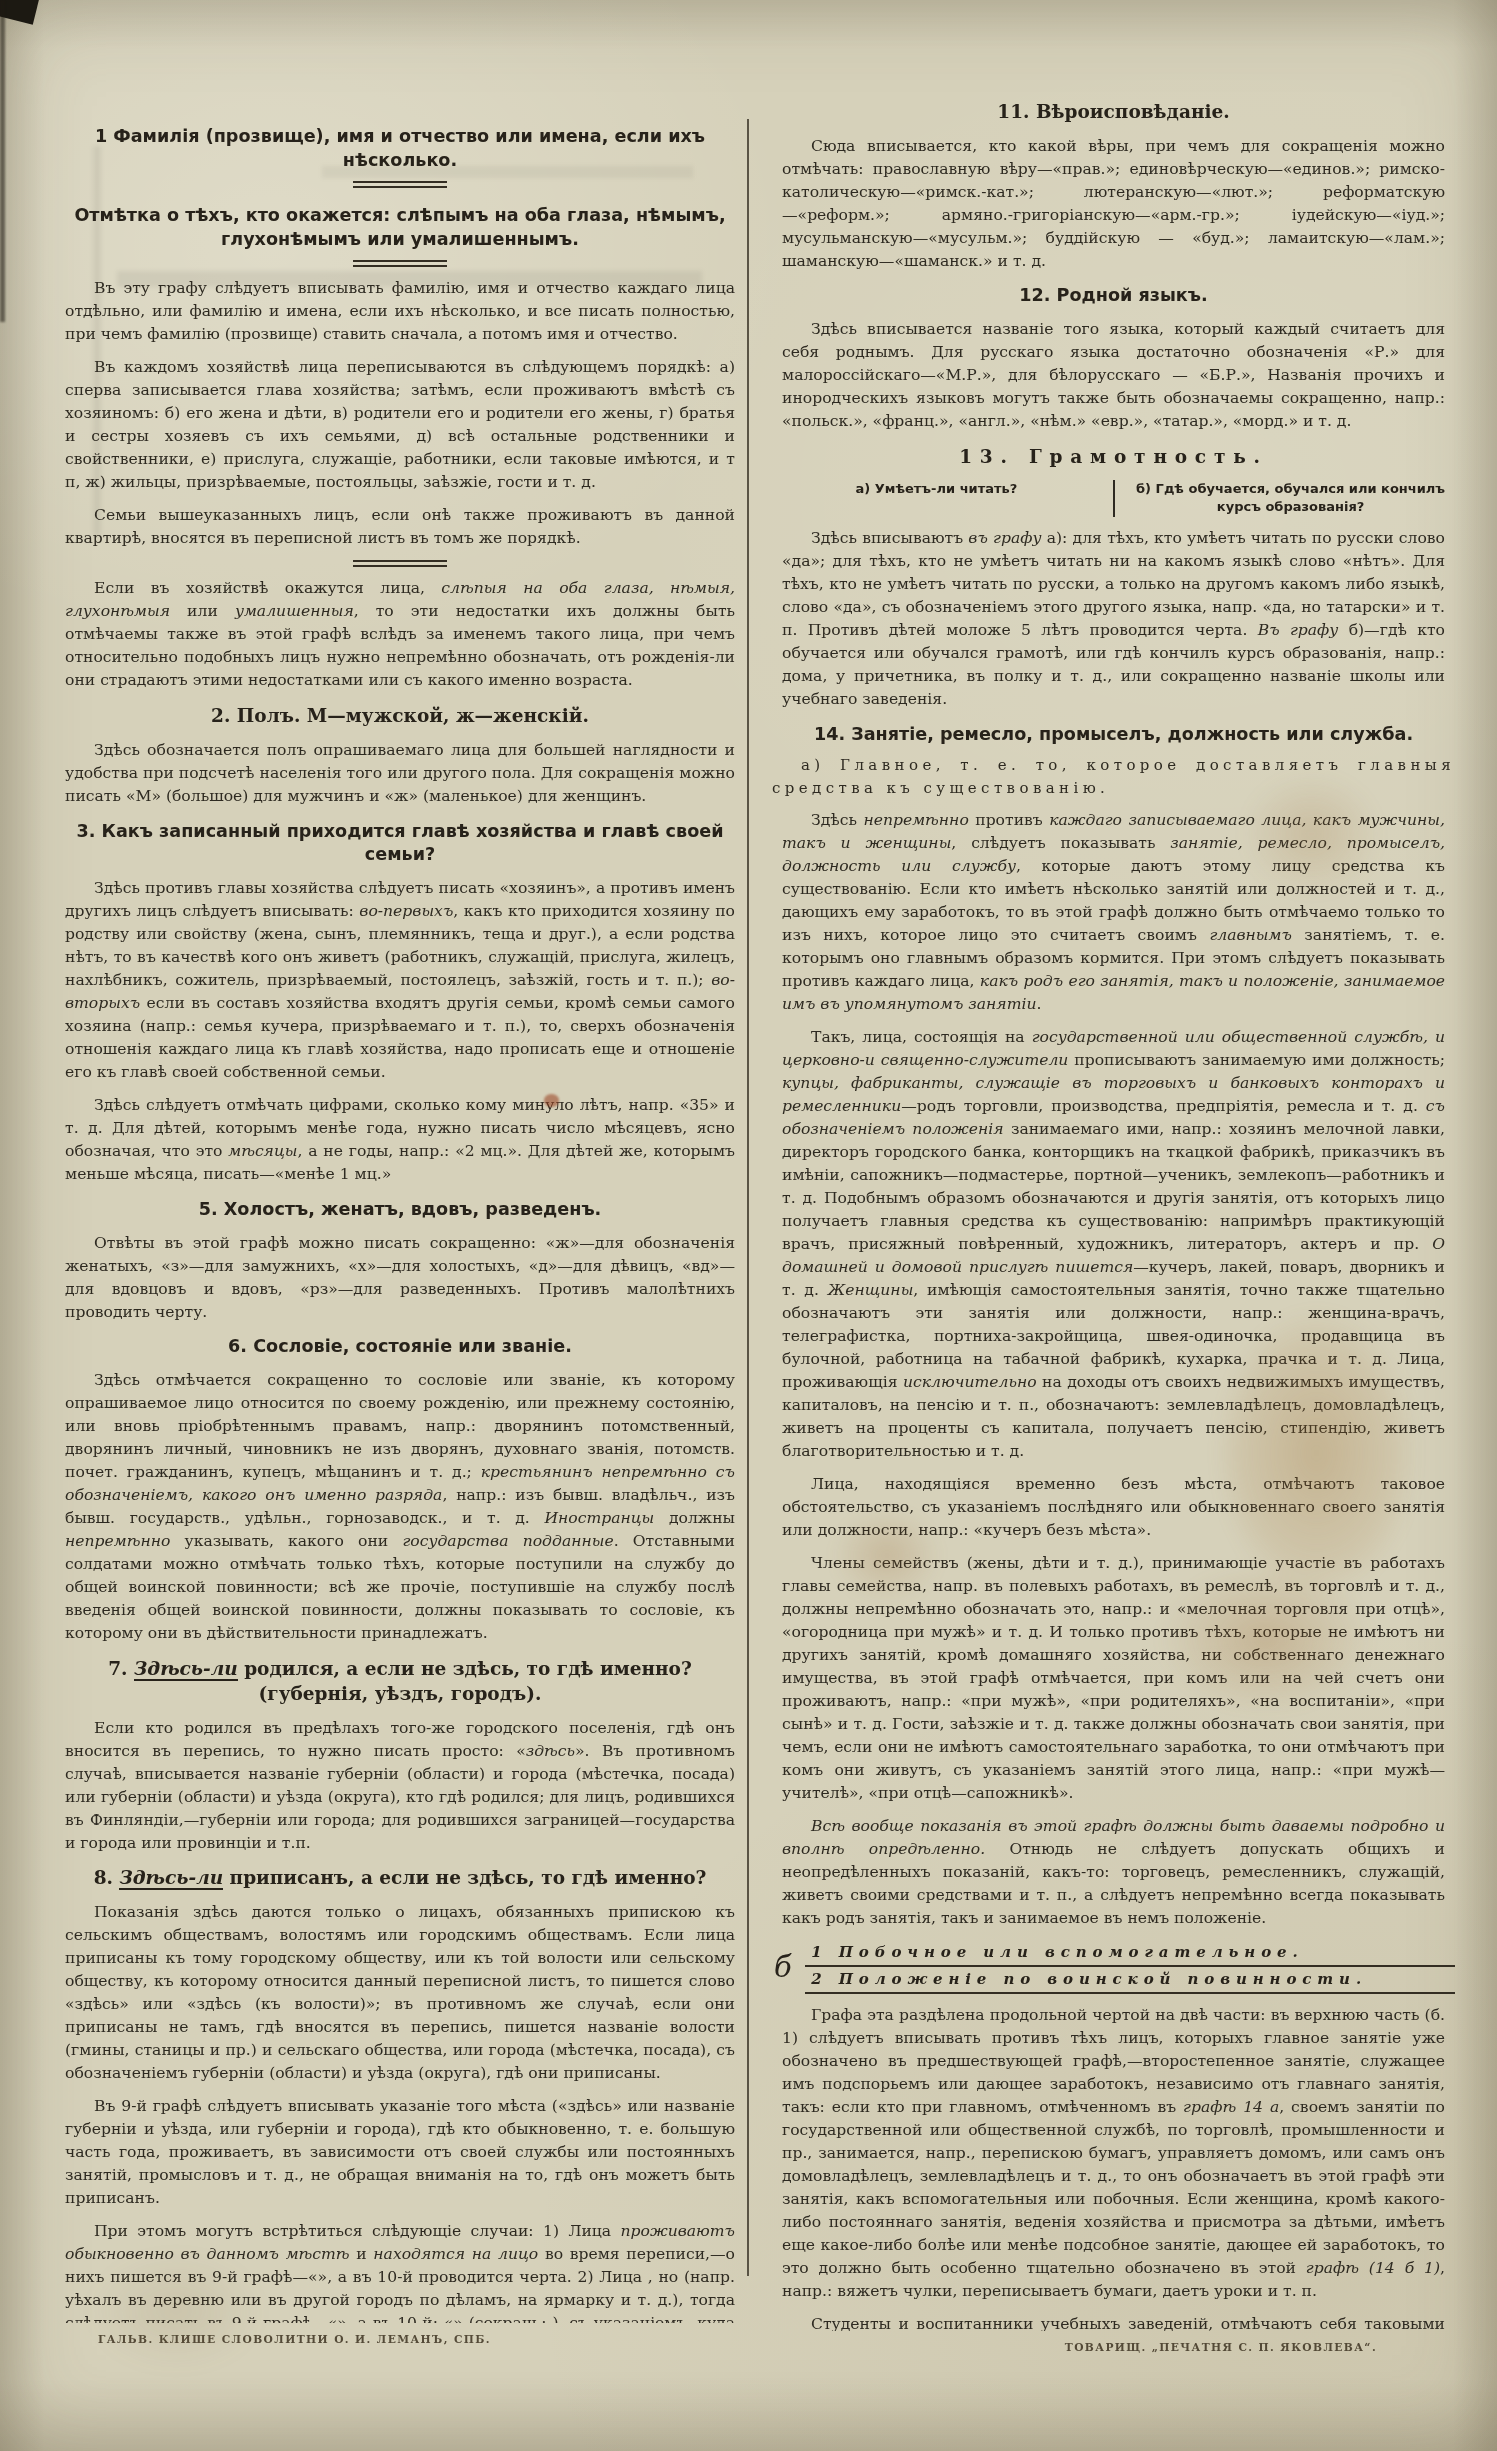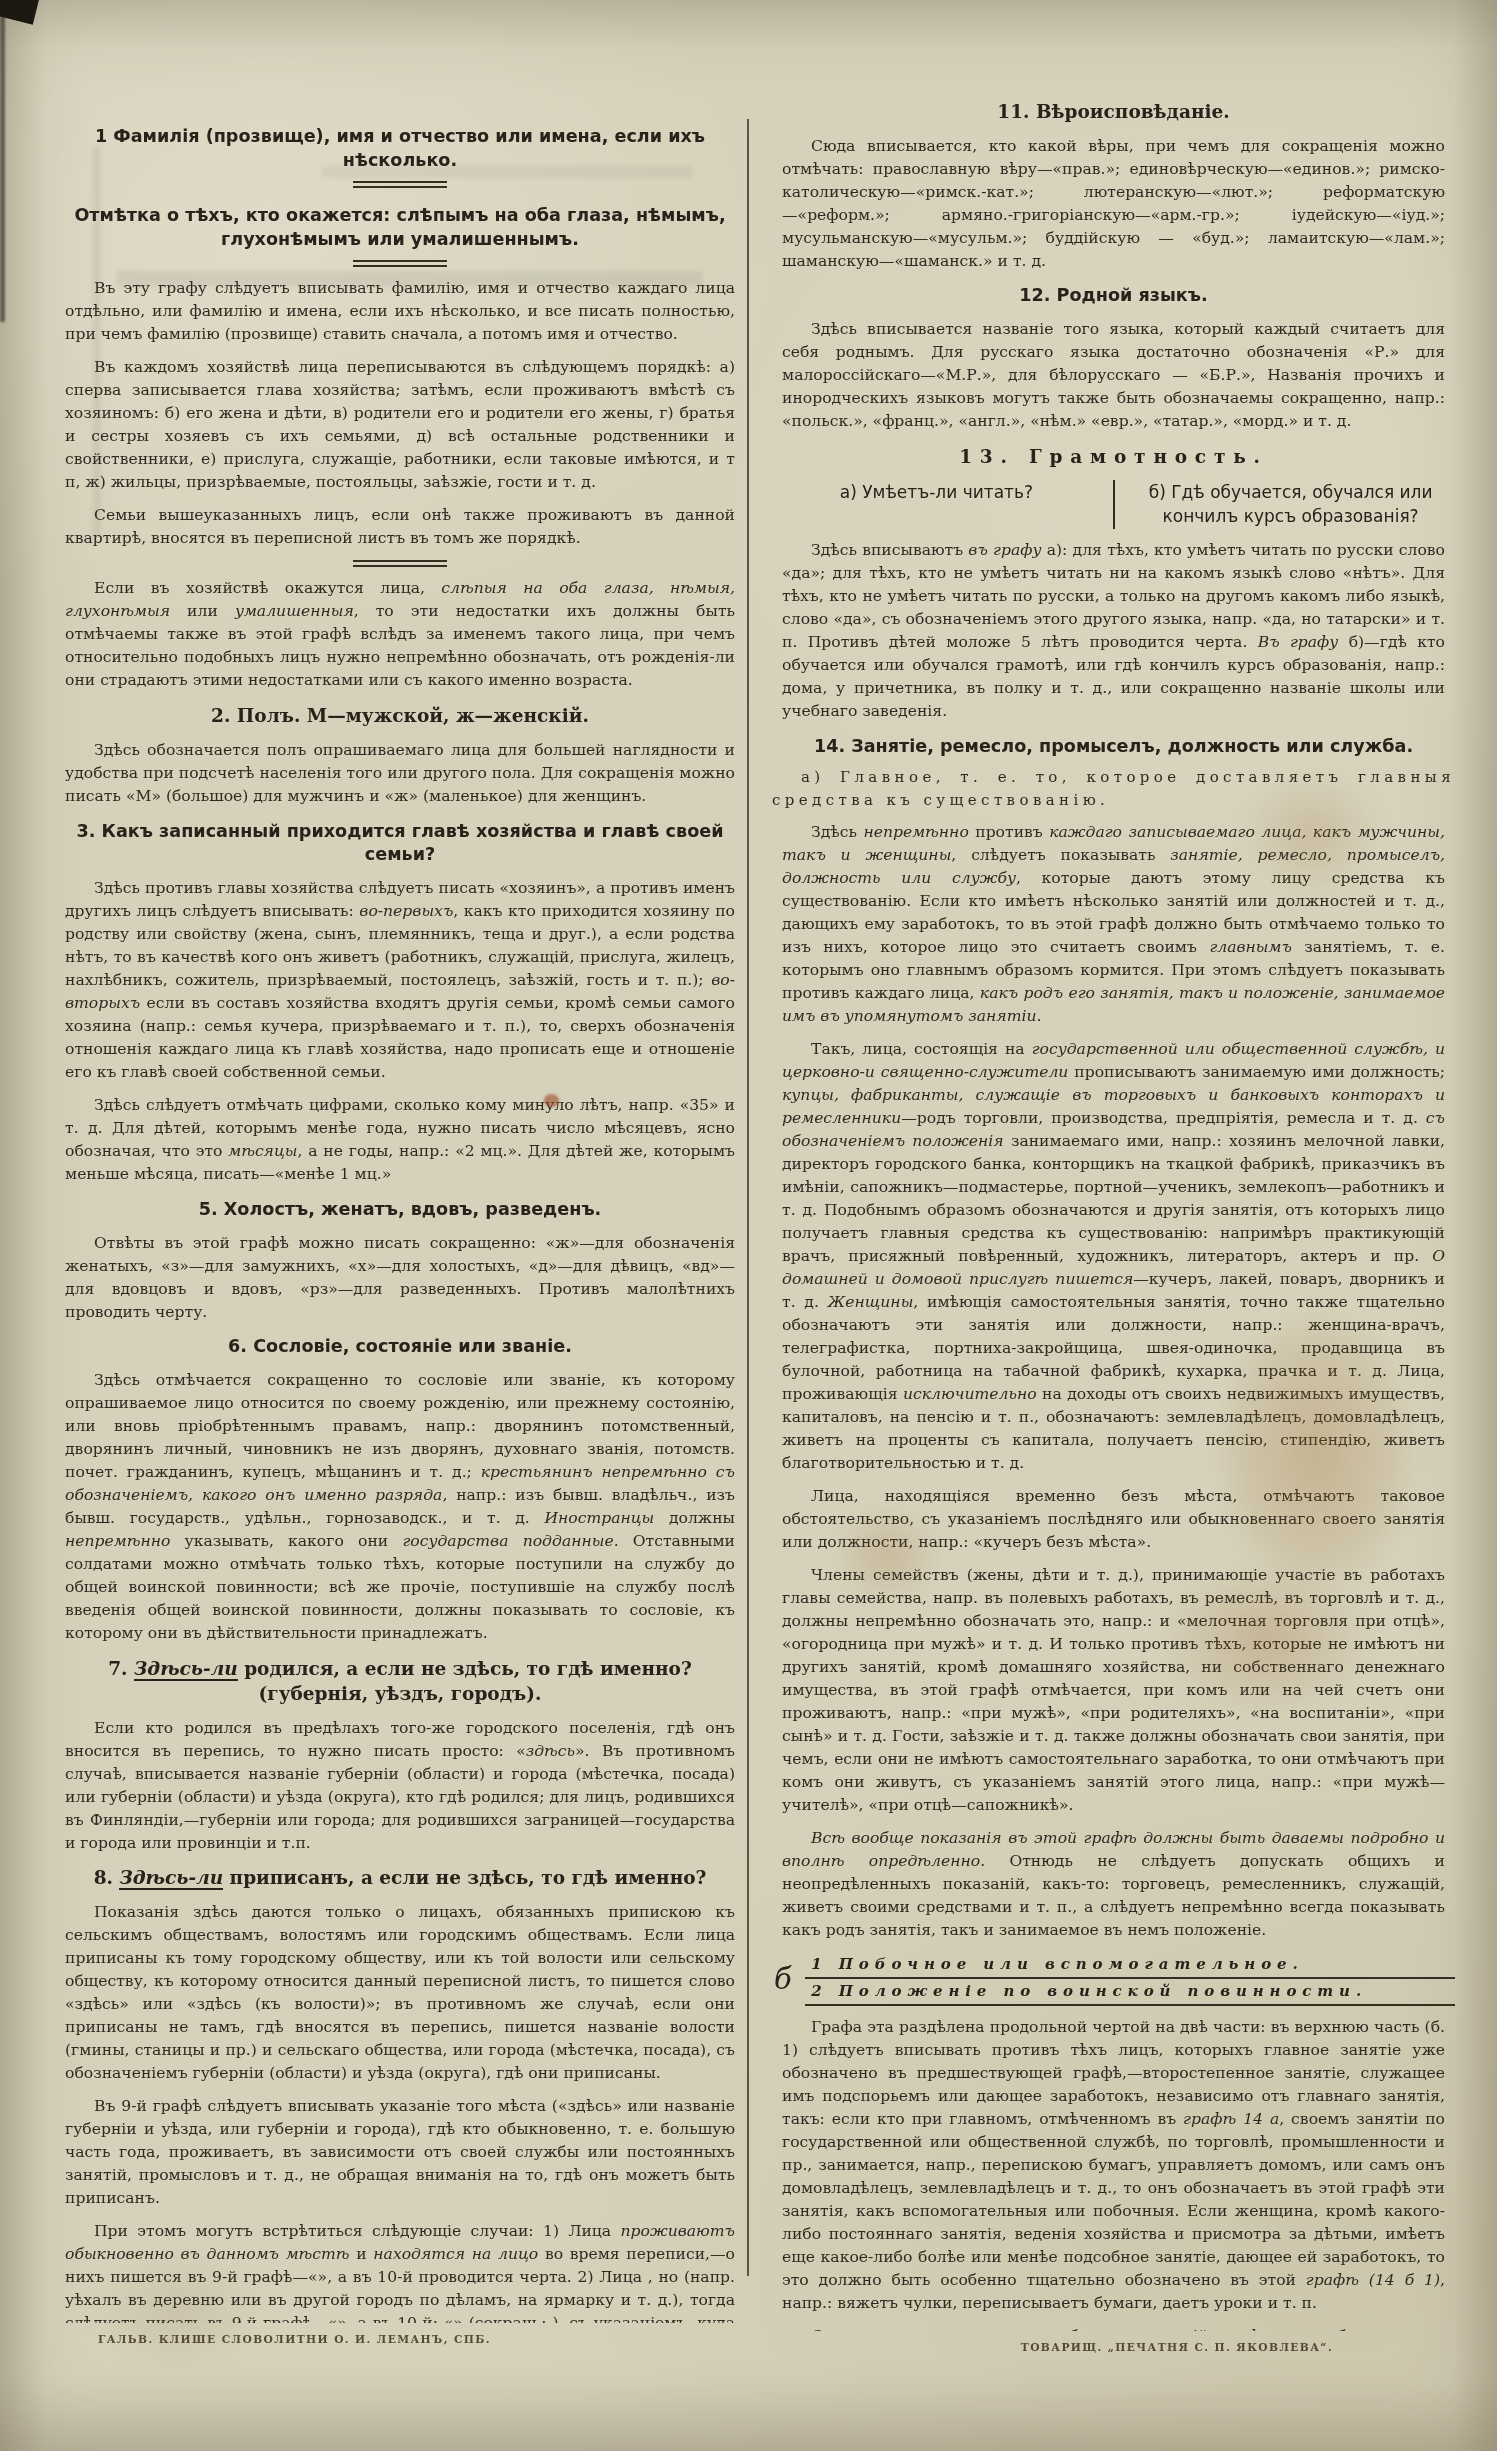--- a/index.html
+++ b/index.html
@@ -23,34 +23,34 @@
   .para{margin:10px;font-size:15.6px;line-height:23px;text-indent:29px;}
   .hd{text-align:center;font-weight:bold;margin:11.7px 0 7.8px 0;font-size:18.5px;line-height:1.35;color:#27221a;}
   .hd.big{font-size:19.5px;margin-top:16px;}
   .hd.sans{font-family:"DejaVu Sans", sans-serif;font-size:17.6px;}
   .hd.serif{font-family:"DejaVu Serif", serif;}
   .hd.spacedserif{font-family:"DejaVu Serif", serif;letter-spacing:7.8px;}
   .rule{width:94px;margin:8.8px auto 8.8px auto;border-top:2.9px solid #332d22;border-bottom:2px solid #332d22;height:2.9px;}
   .uu{font-style:italic;border-bottom:2.9px double currentColor;}
   i{font-style:italic;}
   .split{display:flex;margin:9.8px 0 7.8px 0;align-items:stretch;}
-  .split .cell{flex:1 1 50%;font-weight:normal;font-size:17px;line-height:1.45;color:#27221a;}
+  .split .cell{flex:1 1 50%;font-weight:bold;font-size:13px;line-height:1.45;color:#27221a;}
   .split .cell.sans{font-family:"DejaVu Sans", sans-serif;}
   .split .cell:first-child{padding-right:11.7px;text-align:left;}
   .split .cell:last-child{border-left:2px solid #2e2a21;padding-left:11.7px;text-align:center;}
   .split .cell.center{text-align:center;}
   .spacedhead{font-size:15px;letter-spacing:4.4px;line-height:1.5;text-indent:29px;margin:7.8px 0 5.9px 0;text-align:justify;}
   .brace{display:flex;align-items:center;margin:9.8px 0 9.8px 0;}
   .brace-label{font-size:29px;font-style:italic;padding:0 13.7px 0 2px;color:#27221a;}
   .brace-lines{flex:1;font-style:italic;}
   .brace-line{font-weight:bold;letter-spacing:5.9px;font-size:15px;padding:2.9px 0 3.9px 5.9px;border-bottom:2px solid #332d22;color:#27221a;}
   .colrule{position:absolute;left:747px;top:119px;width:2px;height:2157px;background:rgba(48,42,30,0.75);}
   .footer{position:absolute;font-size:10.7px;font-weight:bold;letter-spacing:1.4px;color:#463c2a;opacity:0.9;font-family:"DejaVu Serif", serif;}
   #footer-left{left:98px;top:2333px;}
-  #footer-right{left:912px;top:2341px;width:421px;text-align:right;}
+  #footer-right{left:956px;top:2341px;width:421px;text-align:right;}
   .stain{position:absolute;pointer-events:none;}
   #stain-big{left:1112px;top:1258px;width:341px;height:488px;filter:blur(6.8px);
     background:radial-gradient(closest-side at 60% 40%, rgba(158,112,52,0.30), rgba(158,112,52,0.12) 55%, transparent 75%),
                radial-gradient(closest-side at 45% 78%, rgba(150,100,45,0.26), transparent 70%);}
   #stain-mid{left:1219px;top:751px;width:185px;height:166px;filter:blur(7.8px);
     background:radial-gradient(closest-side, rgba(150,105,50,0.20), transparent 75%);}
   #stain-small{left:814px;top:1492px;width:146px;height:127px;filter:blur(6.8px);
     background:radial-gradient(closest-side, rgba(148,100,48,0.22), transparent 75%);}
   #stain-dot{left:544px;top:1094px;width:14.6px;height:12.7px;border-radius:50%;filter:blur(1px);background:rgba(152,62,30,0.55);}
   #stain-foot{left:59px;top:2233px;width:234px;height:156px;filter:blur(9.8px);background:radial-gradient(closest-side, rgba(120,100,60,0.12), transparent 75%);}

